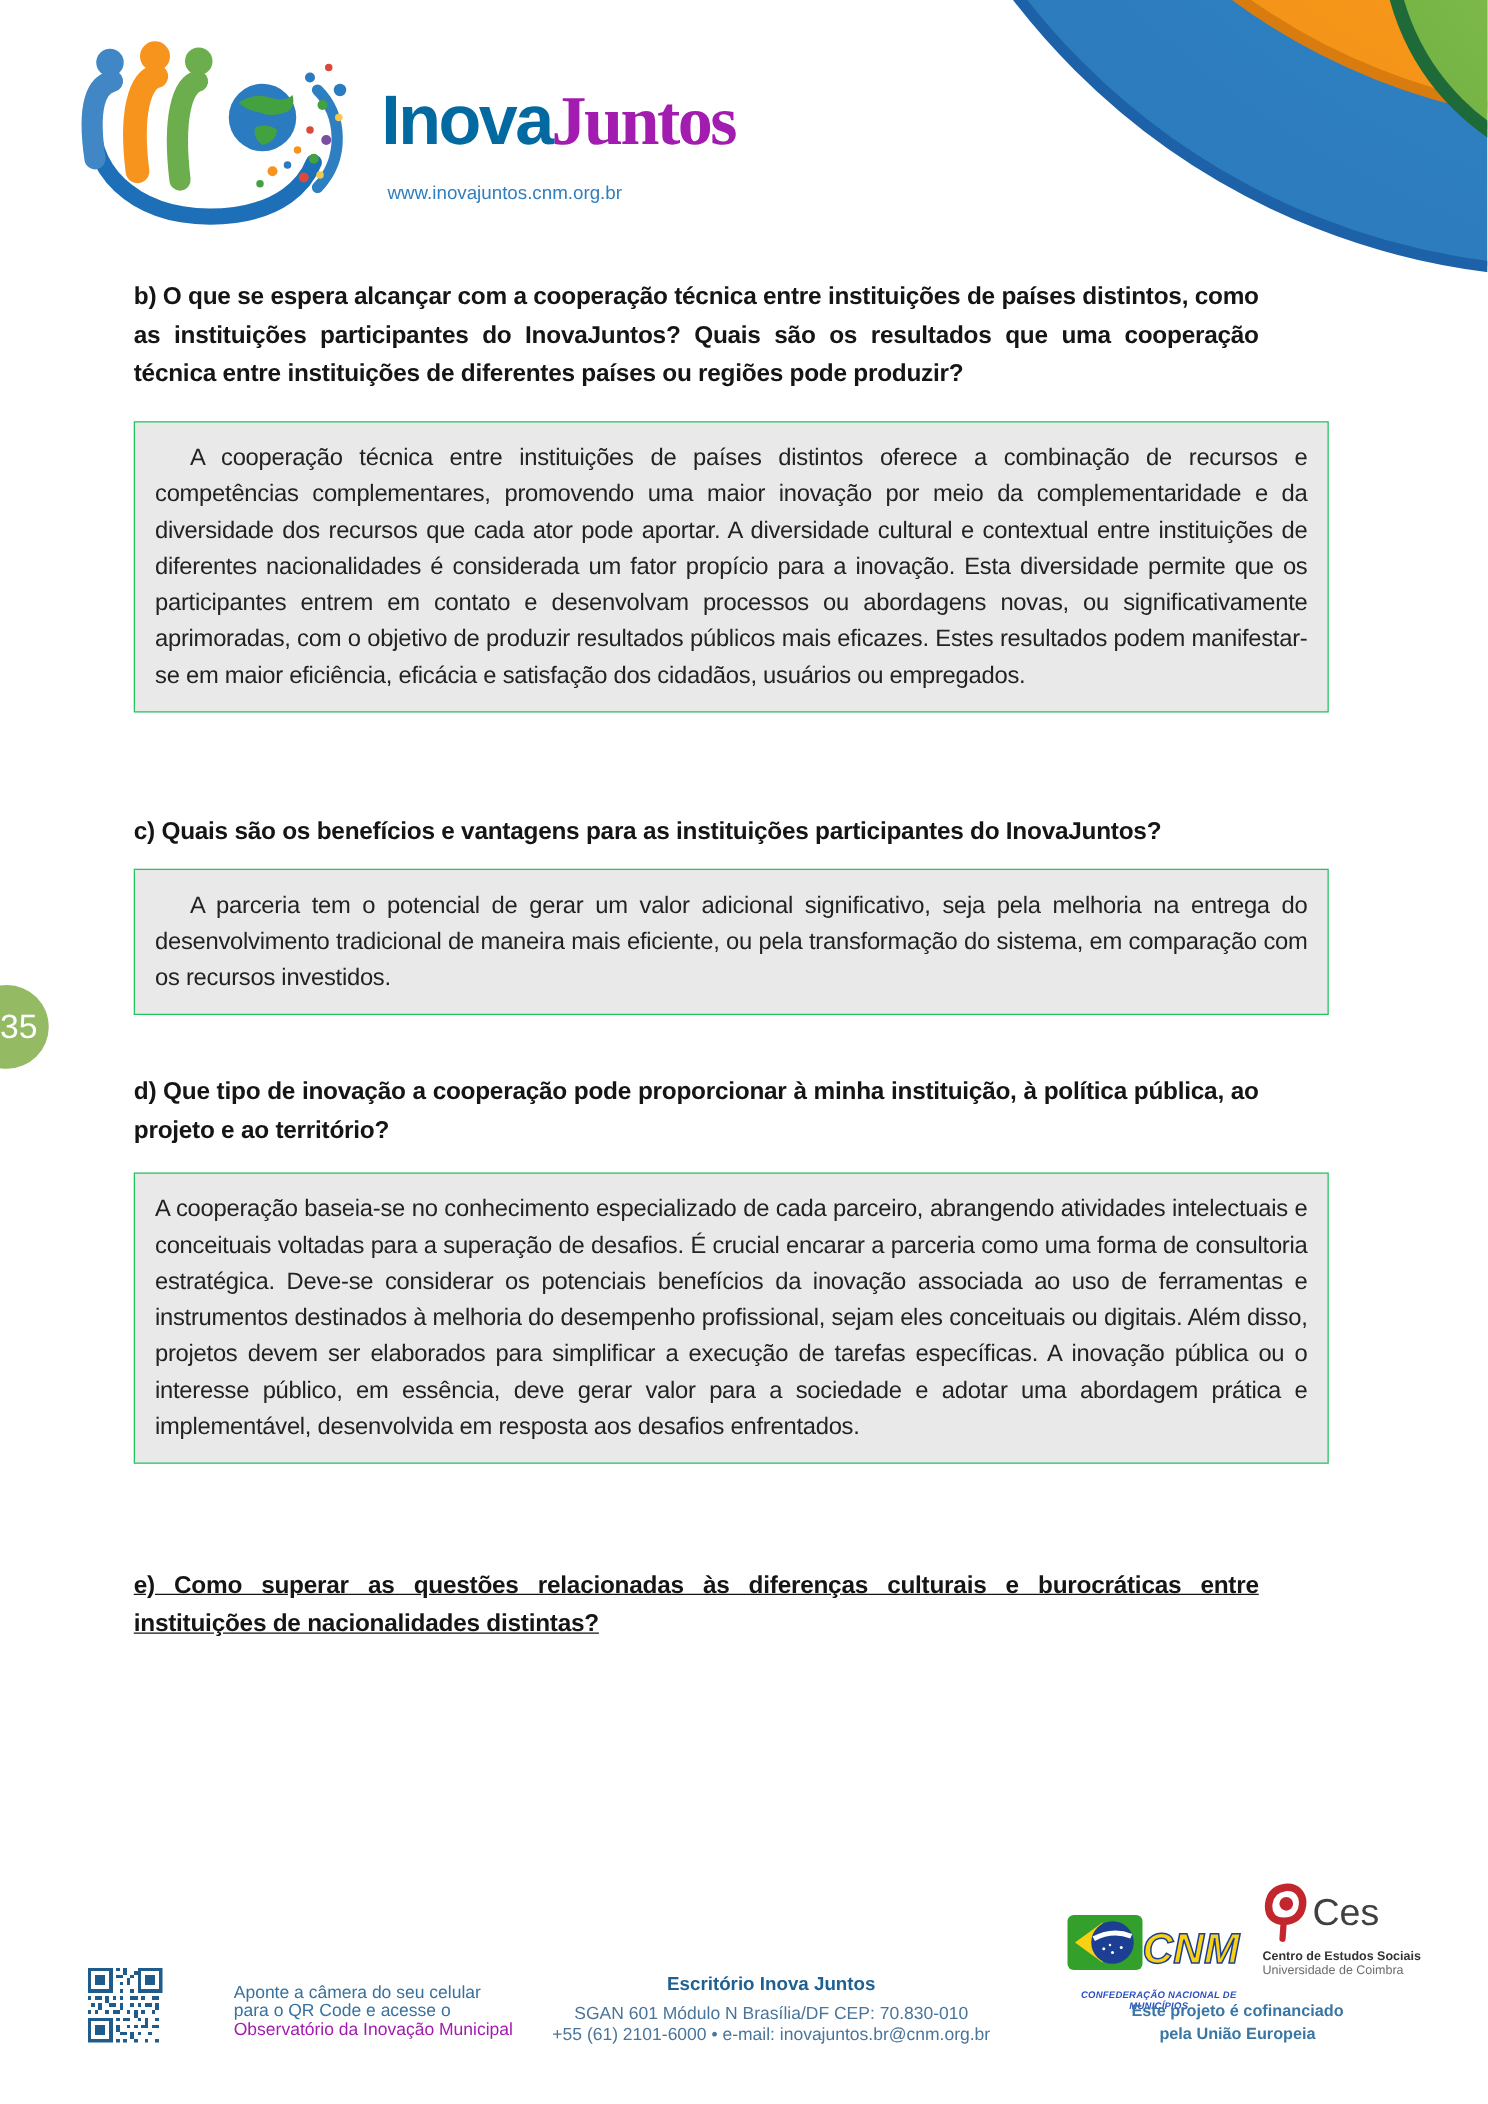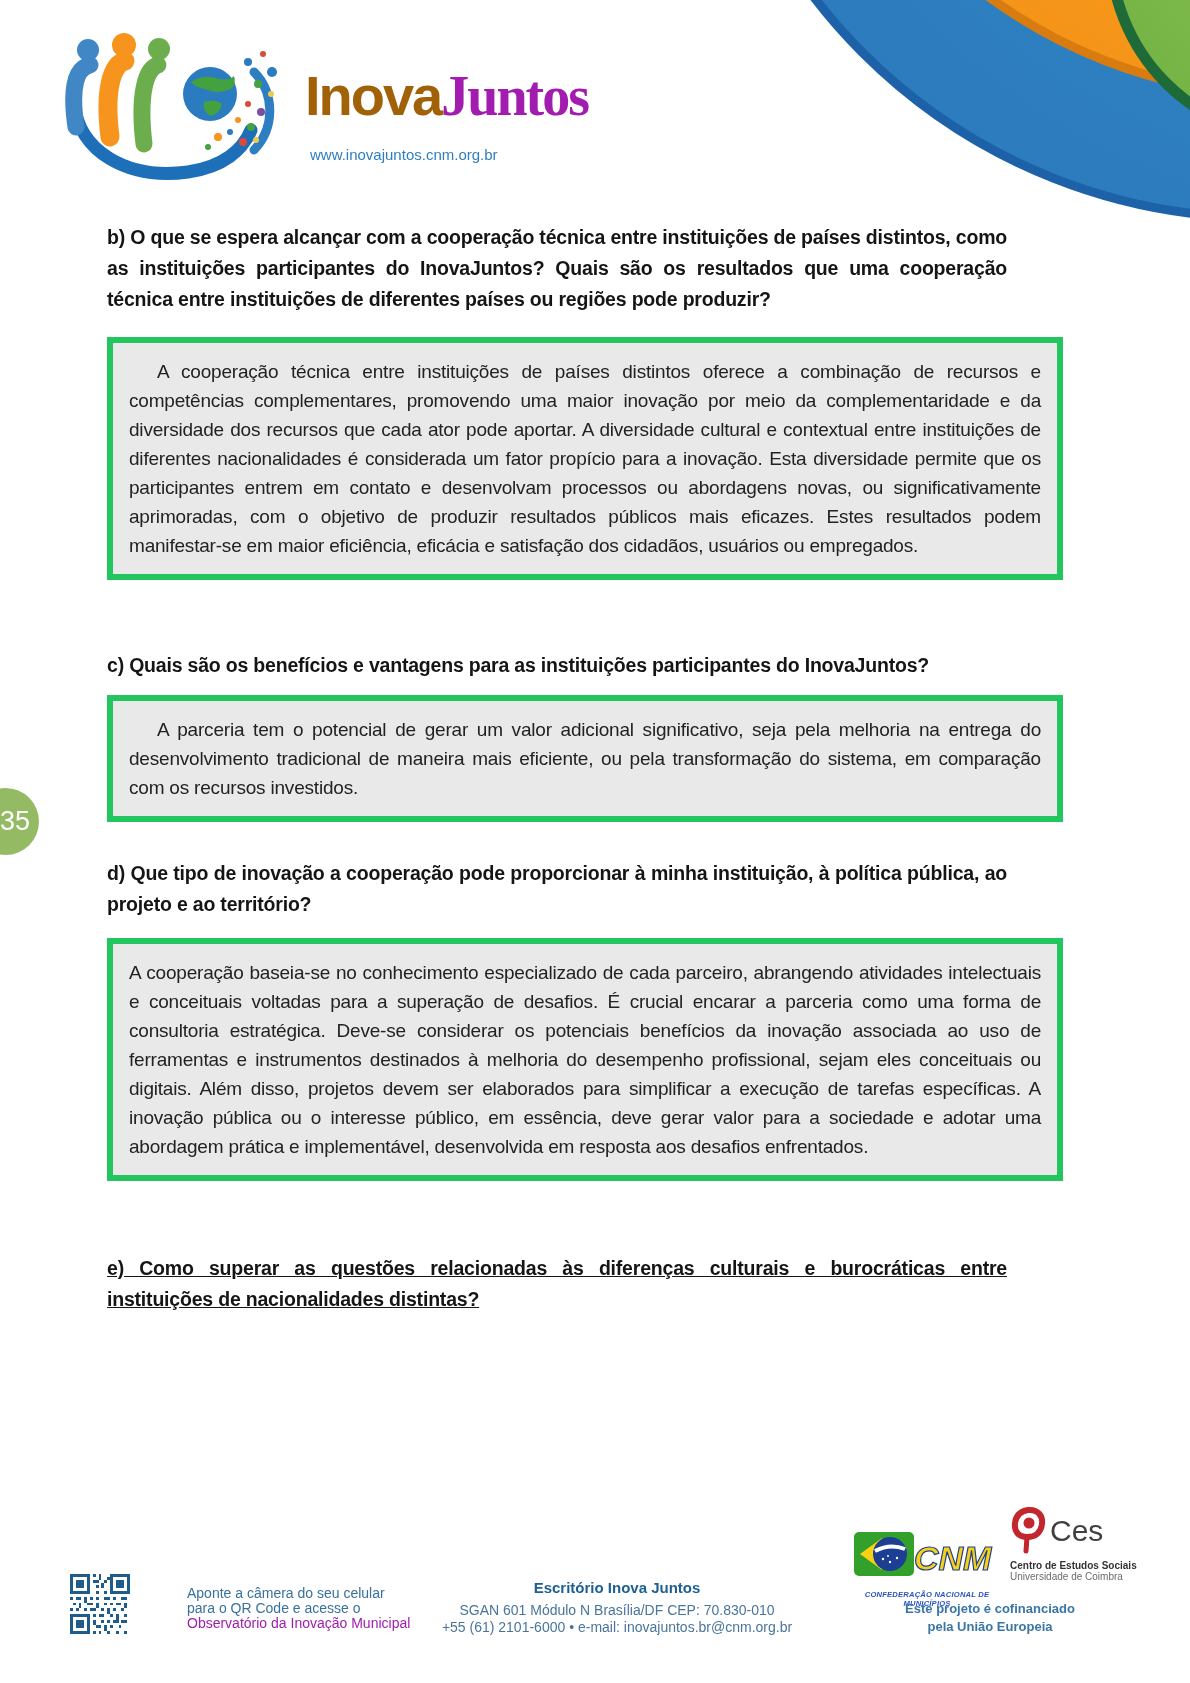--- a/index.html
+++ b/index.html
@@ -15,33 +15,33 @@
            background:radial-gradient(circle at 70% 30%, #fbb040 0%, #f79b1d 60%, #f28c12 100%);
            border:9px solid #d87c10;z-index:2;}
   .sw-green{left:1105px;top:-246px;width:390px;height:390px;
            background:radial-gradient(circle at 70% 30%, #93c95c 0%, #7cb94a 60%, #6fae41 100%);
            border:11px solid #1e6b39;z-index:3;}
 
   
   .logo-wrap{position:absolute;left:58px;top:32px;z-index:4;}
   .wordmark{position:absolute;left:305px;top:68px;font-size:56px;font-weight:bold;
             letter-spacing:-2px;line-height:1;z-index:4;}
-  .wm-inova{color:#a16207;}
+  .wm-inova{color:#0369a1;}
   .wm-juntos{color:#a21caf;font-family:Liberation Serif, serif;}
   .logo-url{position:absolute;left:310px;top:146px;font-size:15px;color:#2f7fc0;z-index:4;}
 
   
   .pagenum{position:absolute;left:-28px;top:788px;width:67px;height:67px;border-radius:50%;
            background:#94ba63;color:#fff;font-size:27px;display:flex;align-items:center;
            justify-content:flex-end;padding-right:9px;box-sizing:border-box;z-index:5;}
 
   
   .q{position:absolute;left:107px;width:900px;font-weight:bold;font-size:19.5px;
      line-height:31px;text-align:justify;letter-spacing:-0.2px;color:#151515;}
-  .abox{position:absolute;left:107px;width:956px;background:#e9e9e9;border:6px solid #22c55e;
+  .abox{position:absolute;left:107px;width:956px;background:#e9e9e9;border:1px solid #22c55e;
         box-sizing:border-box;padding:14px 16px;font-size:19px;line-height:29px;
         text-align:justify;letter-spacing:-0.2px;color:#222;}
   .abox.indent p{text-indent:28px;}
   .abox p{margin:0;}
   .q-b{top:222px;}
   .box-b{top:337px;min-height:233px;}
   .q-c{top:650px;}
   .box-c{top:695px;min-height:108px;}
   .q-d{top:858px;}
   .box-d{top:938px;min-height:230px;}

